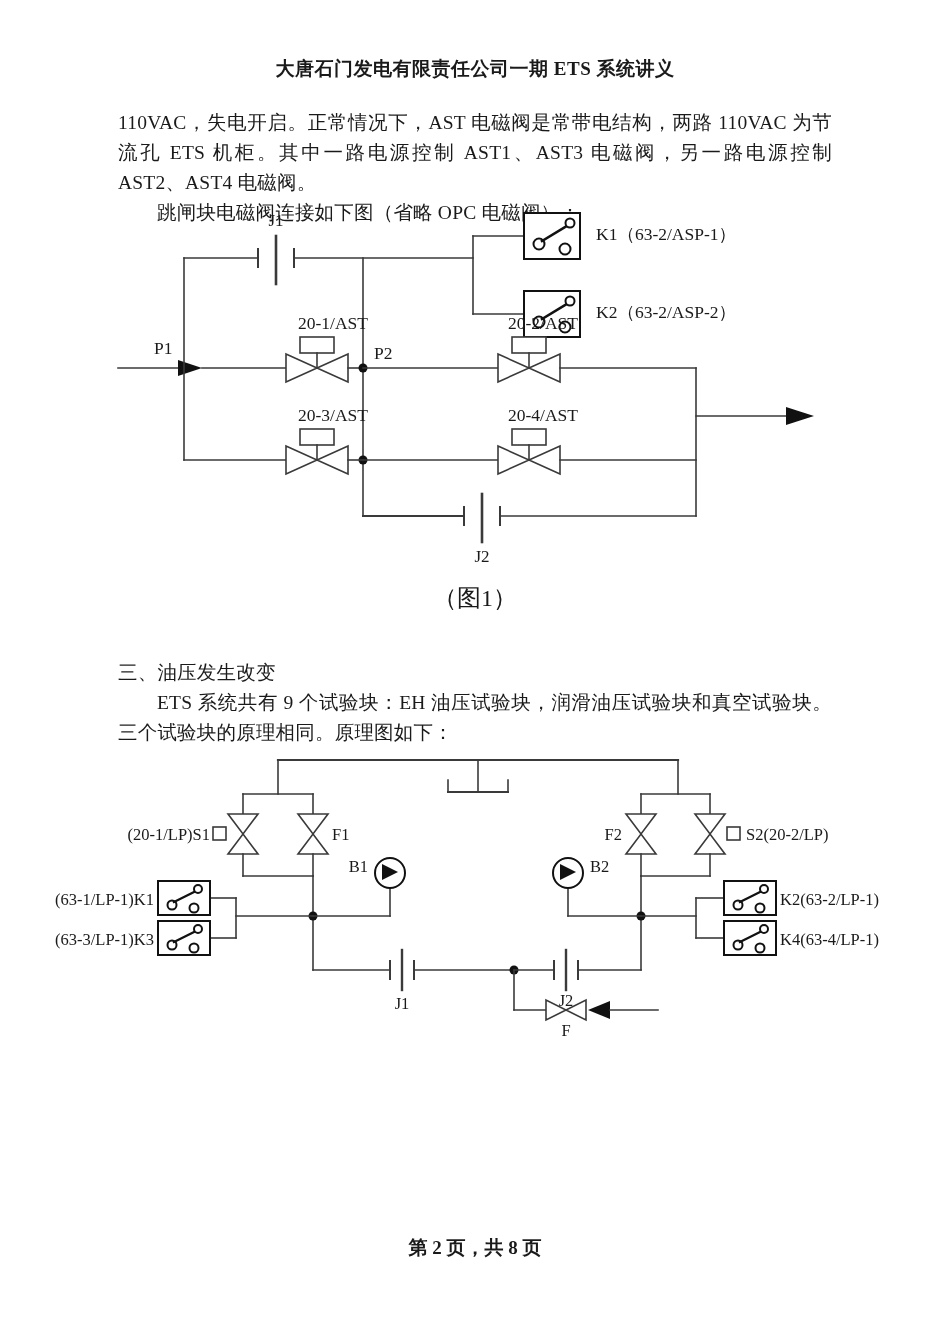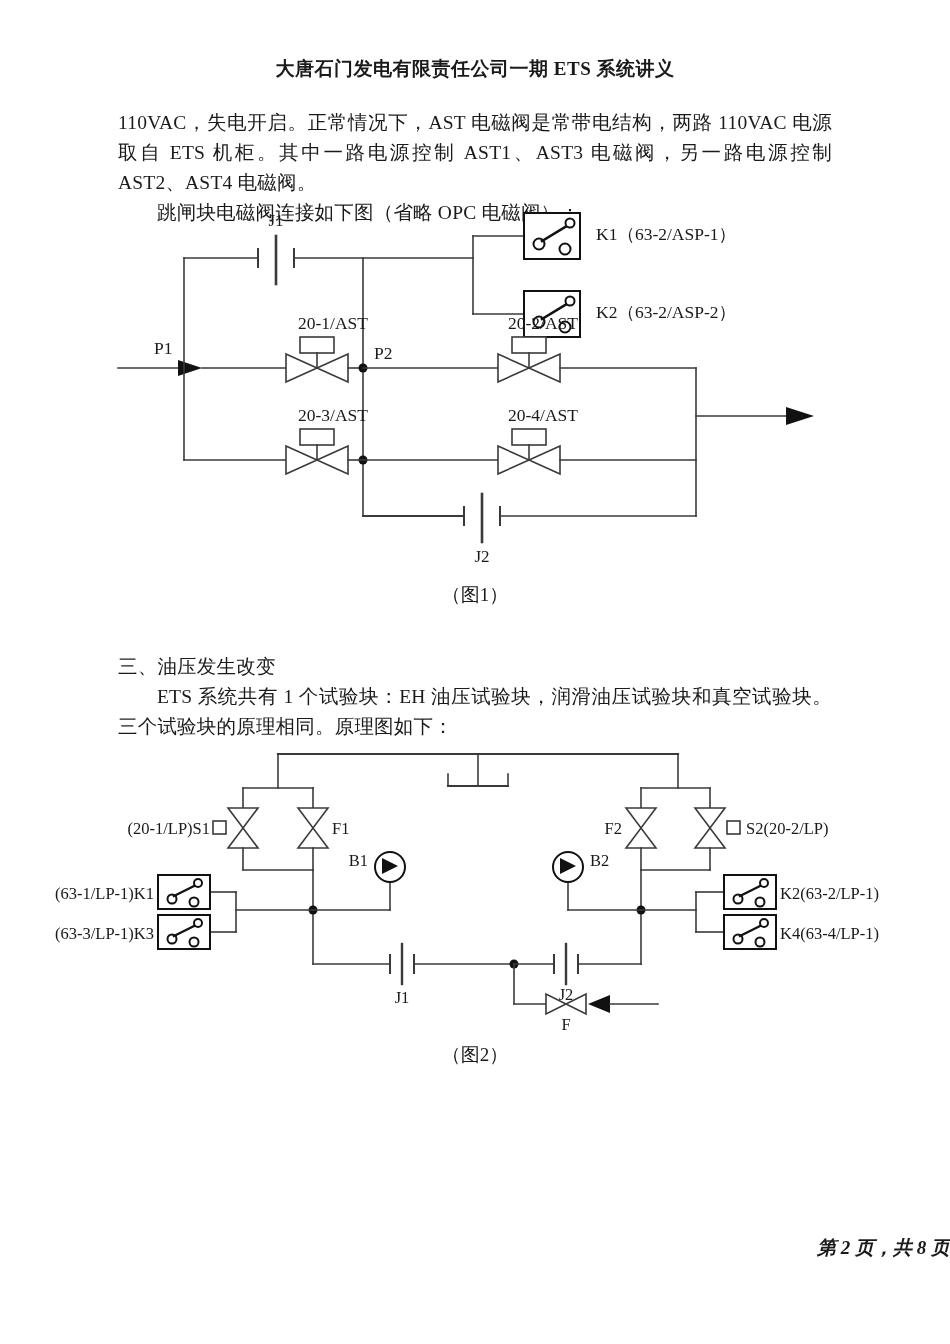--- a/index.html
+++ b/index.html
@@ -34,53 +34,52 @@
     text-align:justify;
     text-justify:inter-ideograph;
     letter-spacing:.2px;
   }
   p.indent{ text-indent:2em; }
   .gap-s{ height:9px; }
   .gap-m{ height:22px; }
 
   .figcap{
     text-align:center;
-    font-size:19px;
+    font-size:24px;
     margin:0;
   }
 
   
   .figwrap{ position:relative; width:100%;text-align:right; }
   svg{ display:block; overflow:visible; }
   svg text{
     font-family:"Liberation Serif","DejaVu Serif",serif;
     fill:#1a1a1a;
   }
   .footer{
     position:absolute;
     left:0;right:0;
     top:1235px;
-    text-align:right;
+    text-align:center;
     font-size:19px;
     font-weight:700;
-    font-style:italic;
   }
 </style>
 </head>
 <body>
 
 <div class="page">
 
   <div class="header">
     <span>大唐石门发电有限责任公司一期 ETS 系统讲义</span>
   </div>
 
   <div class="body-col">
 
-    <p class="para">110VAC，失电开启。正常情况下，AST 电磁阀是常带电结构，两路 110VAC 电源取自 ETS 机柜。其中一路电源控制 AST1、AST3 电磁阀，另一路电源控制 AST2、AST4 电磁阀。</p>
+    <p class="para">110VAC，失电开启。正常情况下，AST 电磁阀是常带电结构，两路 110VAC 为节流孔 ETS 机柜。其中一路电源控制 AST1、AST3 电磁阀，另一路电源控制 AST2、AST4 电磁阀。</p>
     <p class="para indent">跳闸块电磁阀连接如下图（省略 OPC 电磁阀）：</p>
 
     <div class="figwrap">
       <svg width="714" height="345" viewBox="0 0 714 345">
         <g fill="none" stroke="#3a3a3a" stroke-width="1.6" stroke-linecap="square">
 
           <line x1="0" y1="140" x2="66" y2="140"></line>
 
           <polygon points="60,132 84,140 60,148" fill="#111" stroke="none"></polygon>
           <line x1="84" y1="140" x2="168" y2="140"></line>
@@ -180,21 +179,21 @@
     </div>
 
     <div class="gap-s"></div>
     <p class="figcap">（图1）</p>
     <div class="gap-m"></div>
 
 
     <div class="gap-m"></div>
 
     <p class="para">三、油压发生改变</p>
-    <p class="para indent">ETS 系统共有 1 个试验块：EH 油压试验块，润滑油压试验块和真空试验块。三个试验块的原理相同。原理图如下：</p>
+    <p class="para indent">ETS 系统共有 9 个试验块：EH 油压试验块，润滑油压试验块和真空试验块。三个试验块的原理相同。原理图如下：</p>
 
     <div class="figwrap">
       <svg width="714" height="300" viewBox="0 0 714 300">
         <g fill="none" stroke="#3a3a3a" stroke-width="1.6" stroke-linecap="square">
 
           <line x1="160" y1="12" x2="560" y2="12" stroke-width="2.2"></line>
 
           <g>
             <line x1="360" y1="12" x2="360" y2="44"></line>
             <line x1="330" y1="44" x2="390" y2="44" stroke-width="2"></line>
@@ -336,21 +335,20 @@
             <polygon points="428,252 428,272 448,262" fill="#fff" stroke="#3a3a3a" stroke-width="1.6"></polygon>
             <polygon points="468,252 468,272 448,262" fill="#fff" stroke="#3a3a3a" stroke-width="1.6"></polygon>
           </g>
           <text x="448" y="288" font-size="16.5" text-anchor="middle" stroke="none">F</text>
           <polygon points="492,253 492,271 470,262" fill="#111" stroke="none"></polygon>
           <line x1="492" y1="262" x2="540" y2="262"></line>
         </g>
       </svg>
     </div>
 
-    <p class="figcap">（图2）</p>
 
   </div>
 
   <div class="footer">
     <span>第 2 页，共 8 页</span>
   </div>
 
 </div>
 
 </body></html>

